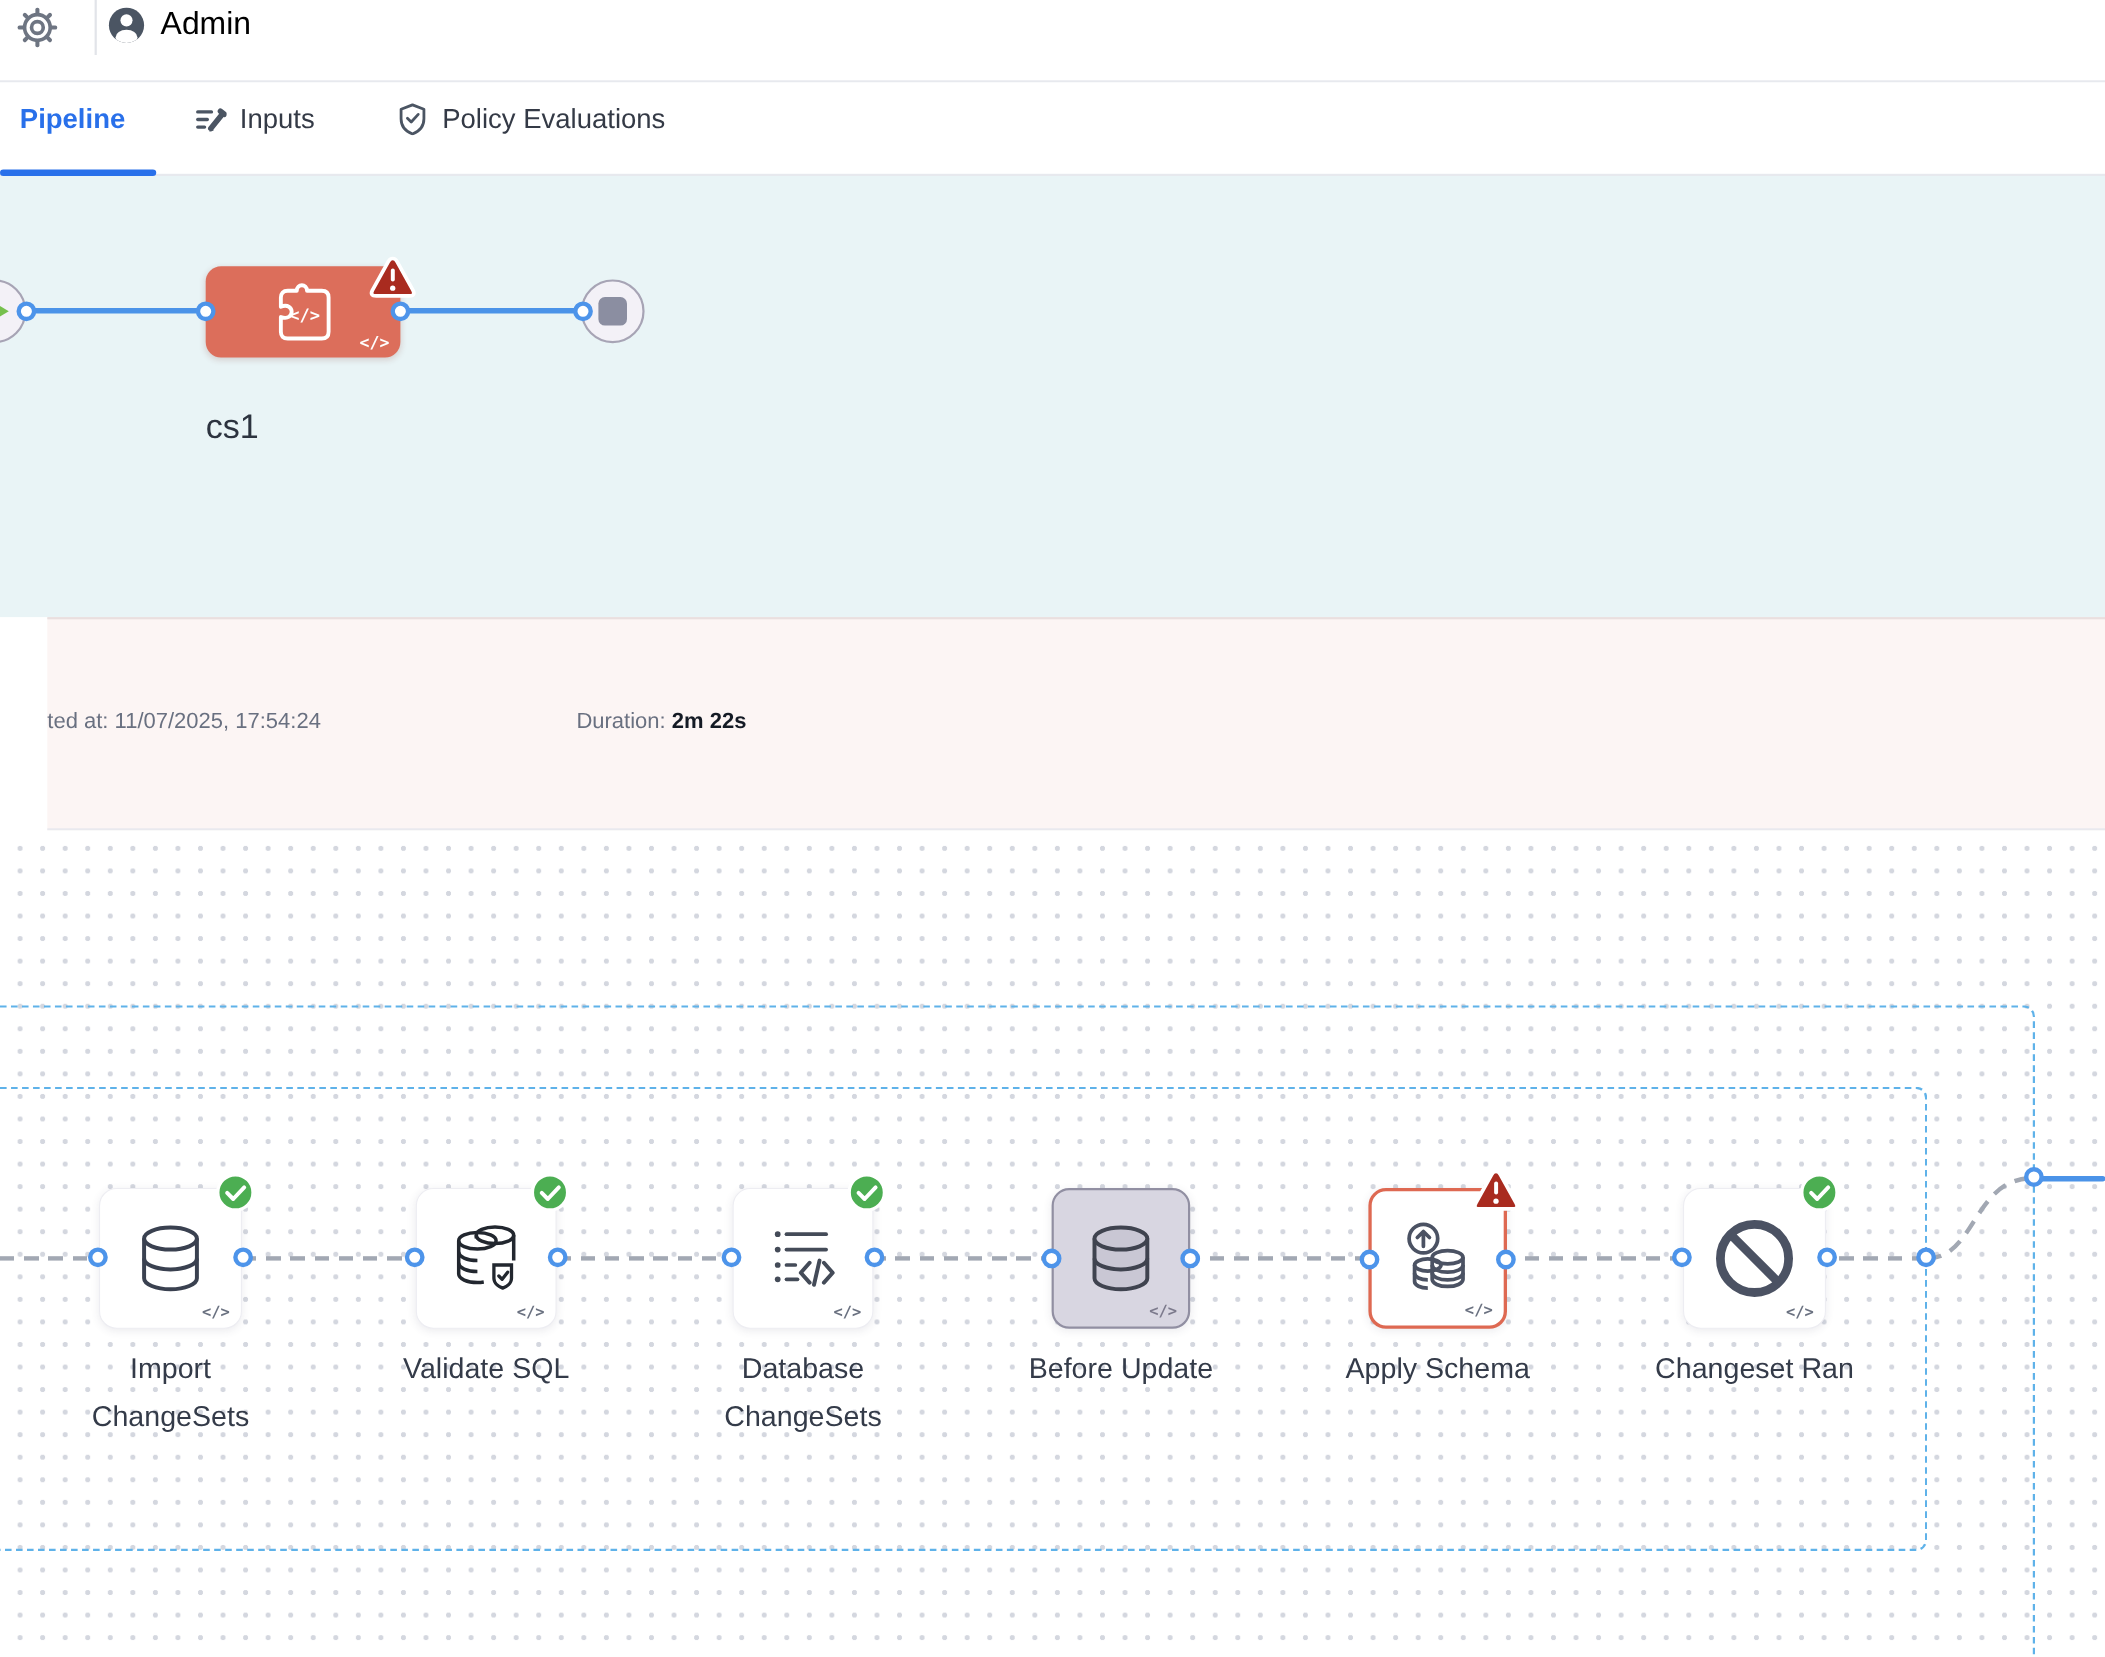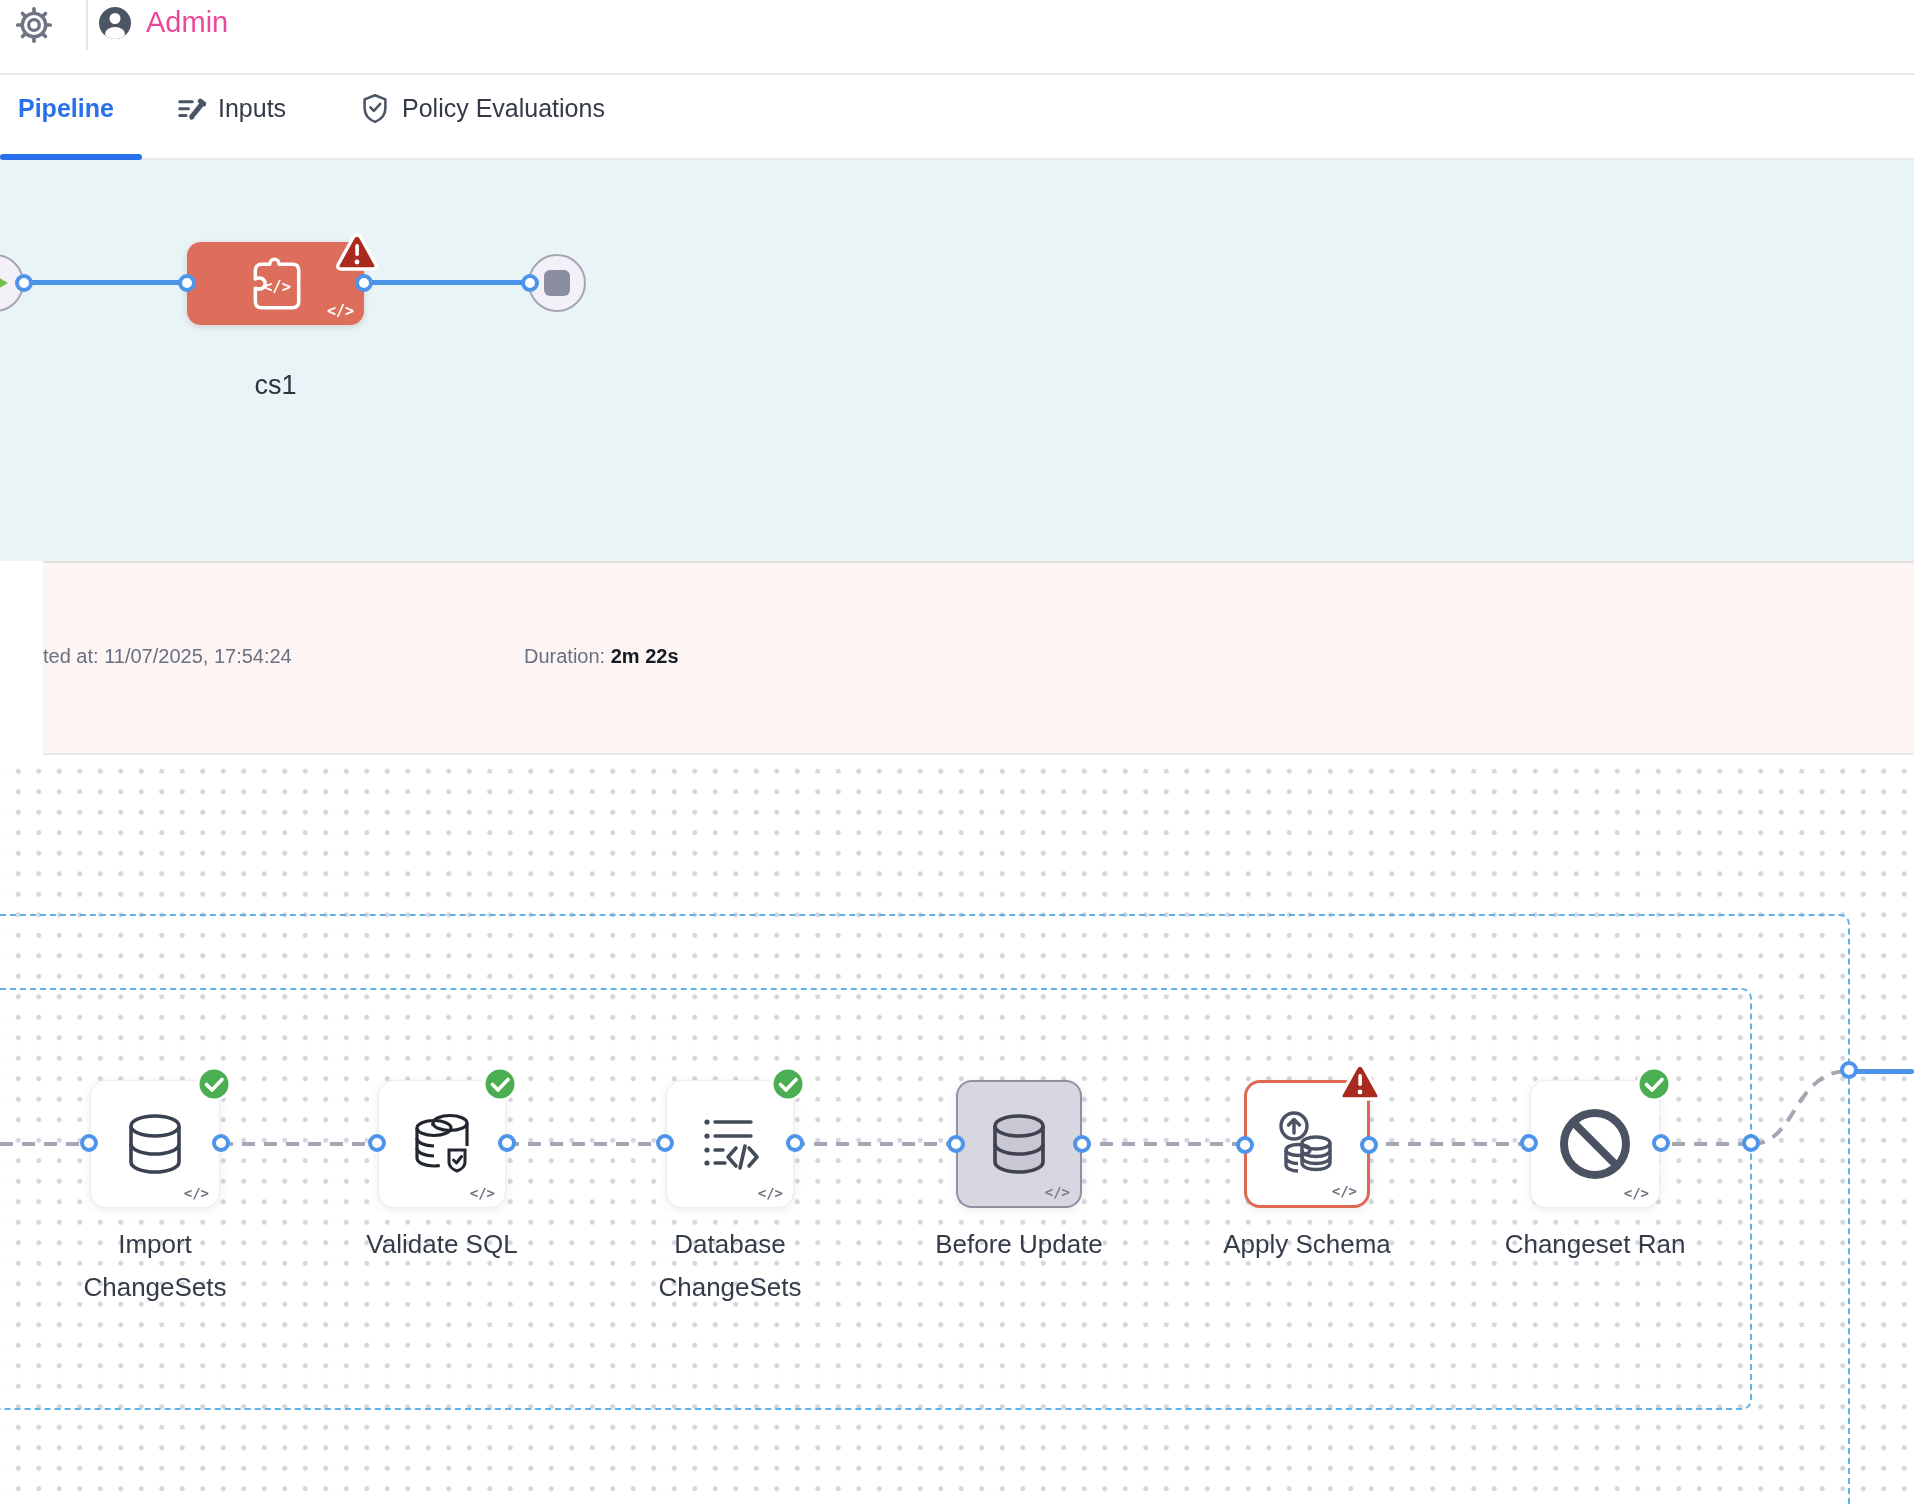--- a/index.html
+++ b/index.html
@@ -5,42 +5,42 @@
   * { margin:0; padding:0; box-sizing:border-box; }
   html,body { width:1914px; height:1506px; overflow:hidden; background:#fff;
     font-family:"Liberation Sans", sans-serif; }
   .abs { position:absolute; }
 
   
   .topbar { position:relative; width:100%; height:75px; background:#fff; border-bottom:2px solid #e7e9ee; }
   .gear-btn { position:absolute; left:12px; top:3px; width:44px; height:44px; display:flex; align-items:center; justify-content:center; cursor:pointer; }
   .top-divider { position:absolute; left:86px; top:0; width:2px; height:50px; background:#e2e4e9; }
   .avatar { position:absolute; left:96px; top:4px; width:38px; height:38px; }
-  .admin-label { position:absolute; left:146px; top:6px; font-size:29px; color:#ec4899; }
+  .admin-label { position:absolute; left:146px; top:6px; font-size:29px; color:#000000; }
 
   
   .tabs { position:relative; width:100%; height:85px; background:#fff; border-bottom:2px solid #e7e9ee; }
   .tab { position:absolute; top:0; height:66px; display:flex; align-items:center; gap:12px; font-size:25px; color:#343a46; cursor:pointer; }
   .tab-pipeline { left:18px; color:#2970ea; font-weight:bold; }
   .tab-inputs { left:176px; }
   .tab-policy { left:360px; }
   .tab-underline { position:absolute; left:0; bottom:-2px; width:142px; height:6px; background:#2970ea; border-radius:3px; }
 
   
   .canvas1 { position:relative; width:100%; height:401px; background:#e9f4f6; overflow:hidden; }
   .round-node { position:absolute; width:58px; height:58px; border-radius:50%; background:#f3f1f7; border:2px solid #a7a4b5; }
   .start-node { left:-34px; top:94px; }
   .end-node { left:528px; top:94px; }
   .play-tri { position:absolute; left:23px; top:17px; width:0; height:0; border-top:10px solid transparent; border-bottom:10px solid transparent; border-left:17px solid #76c04d; }
   .stop-square { position:absolute; left:14px; top:14px; width:26px; height:26px; border-radius:6px; background:#8b8ea1; }
   .edge { position:absolute; height:5px; background:#4b93e8; border-radius:3px; z-index:2; }
   .handle { position:absolute; width:18px; height:18px; border-radius:50%; background:#fff; border:4px solid #4d94ea; z-index:6; cursor:pointer; }
   .cs1-node { position:absolute; left:187px; top:82px; width:177px; height:83px; border-radius:14px; background:#dc6e5b; box-shadow:0 2px 6px rgba(120,40,30,.18); z-index:3; cursor:pointer; }
   .cs1-code { position:absolute; right:10px; bottom:5px; color:#fff; font-family:"DejaVu Sans Mono", monospace; font-size:15px; font-weight:bold; }
-  .cs1-label { position:absolute; left:187px; top:210px; width:177px; text-align:center; font-size:27px; color:#2c333f; }
+  .cs1-label { position:absolute; left:187px; top:210px; width:177px; font-size:31px; color:#2c333f; }
   .warn-badge { position:absolute; z-index:7; }
 
   
   .statusbar { position:relative; width:100%; height:194px; background:#fcf5f4; border-top:2px solid #e9dfdf; border-bottom:2px solid #e9e9ee;margin-left:43px; }
   .status-started { position:absolute; left:0px; top:82px; font-size:20px; color:#697080; white-space:nowrap; }
   .status-duration { position:absolute; left:481px; top:82px; font-size:20px; color:#697080; white-space:nowrap; }
   .status-duration b { color:#141a24; }
 
   
   .canvas2 { position:relative; width:100%; height:749px; background:#fff;

